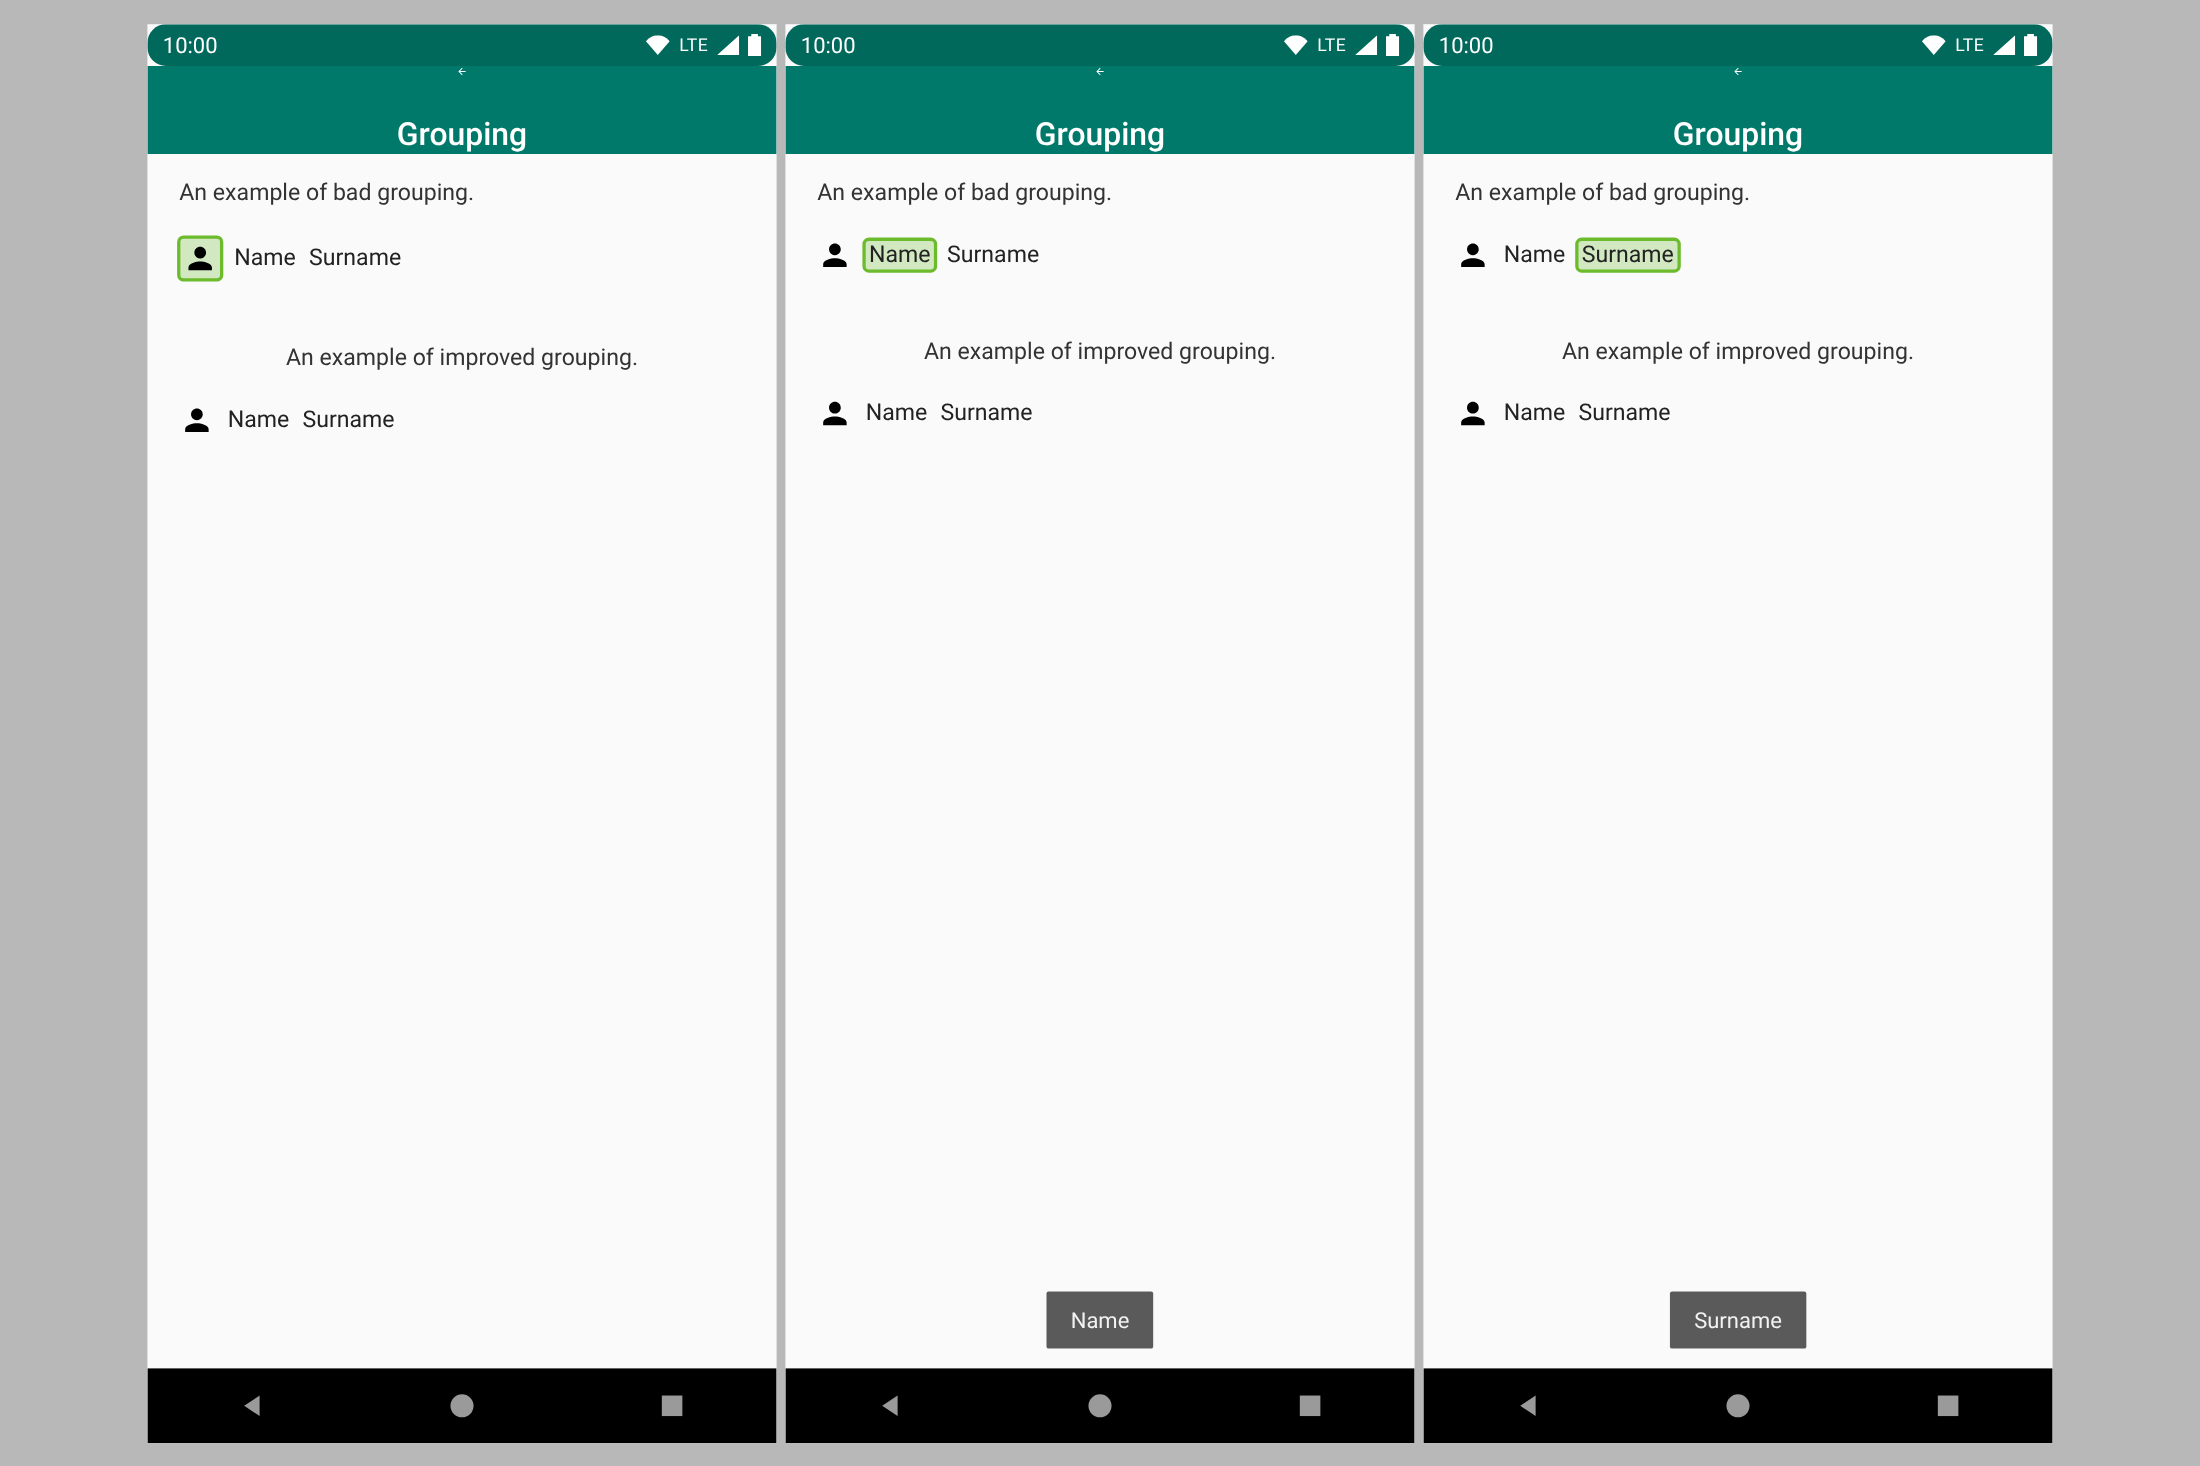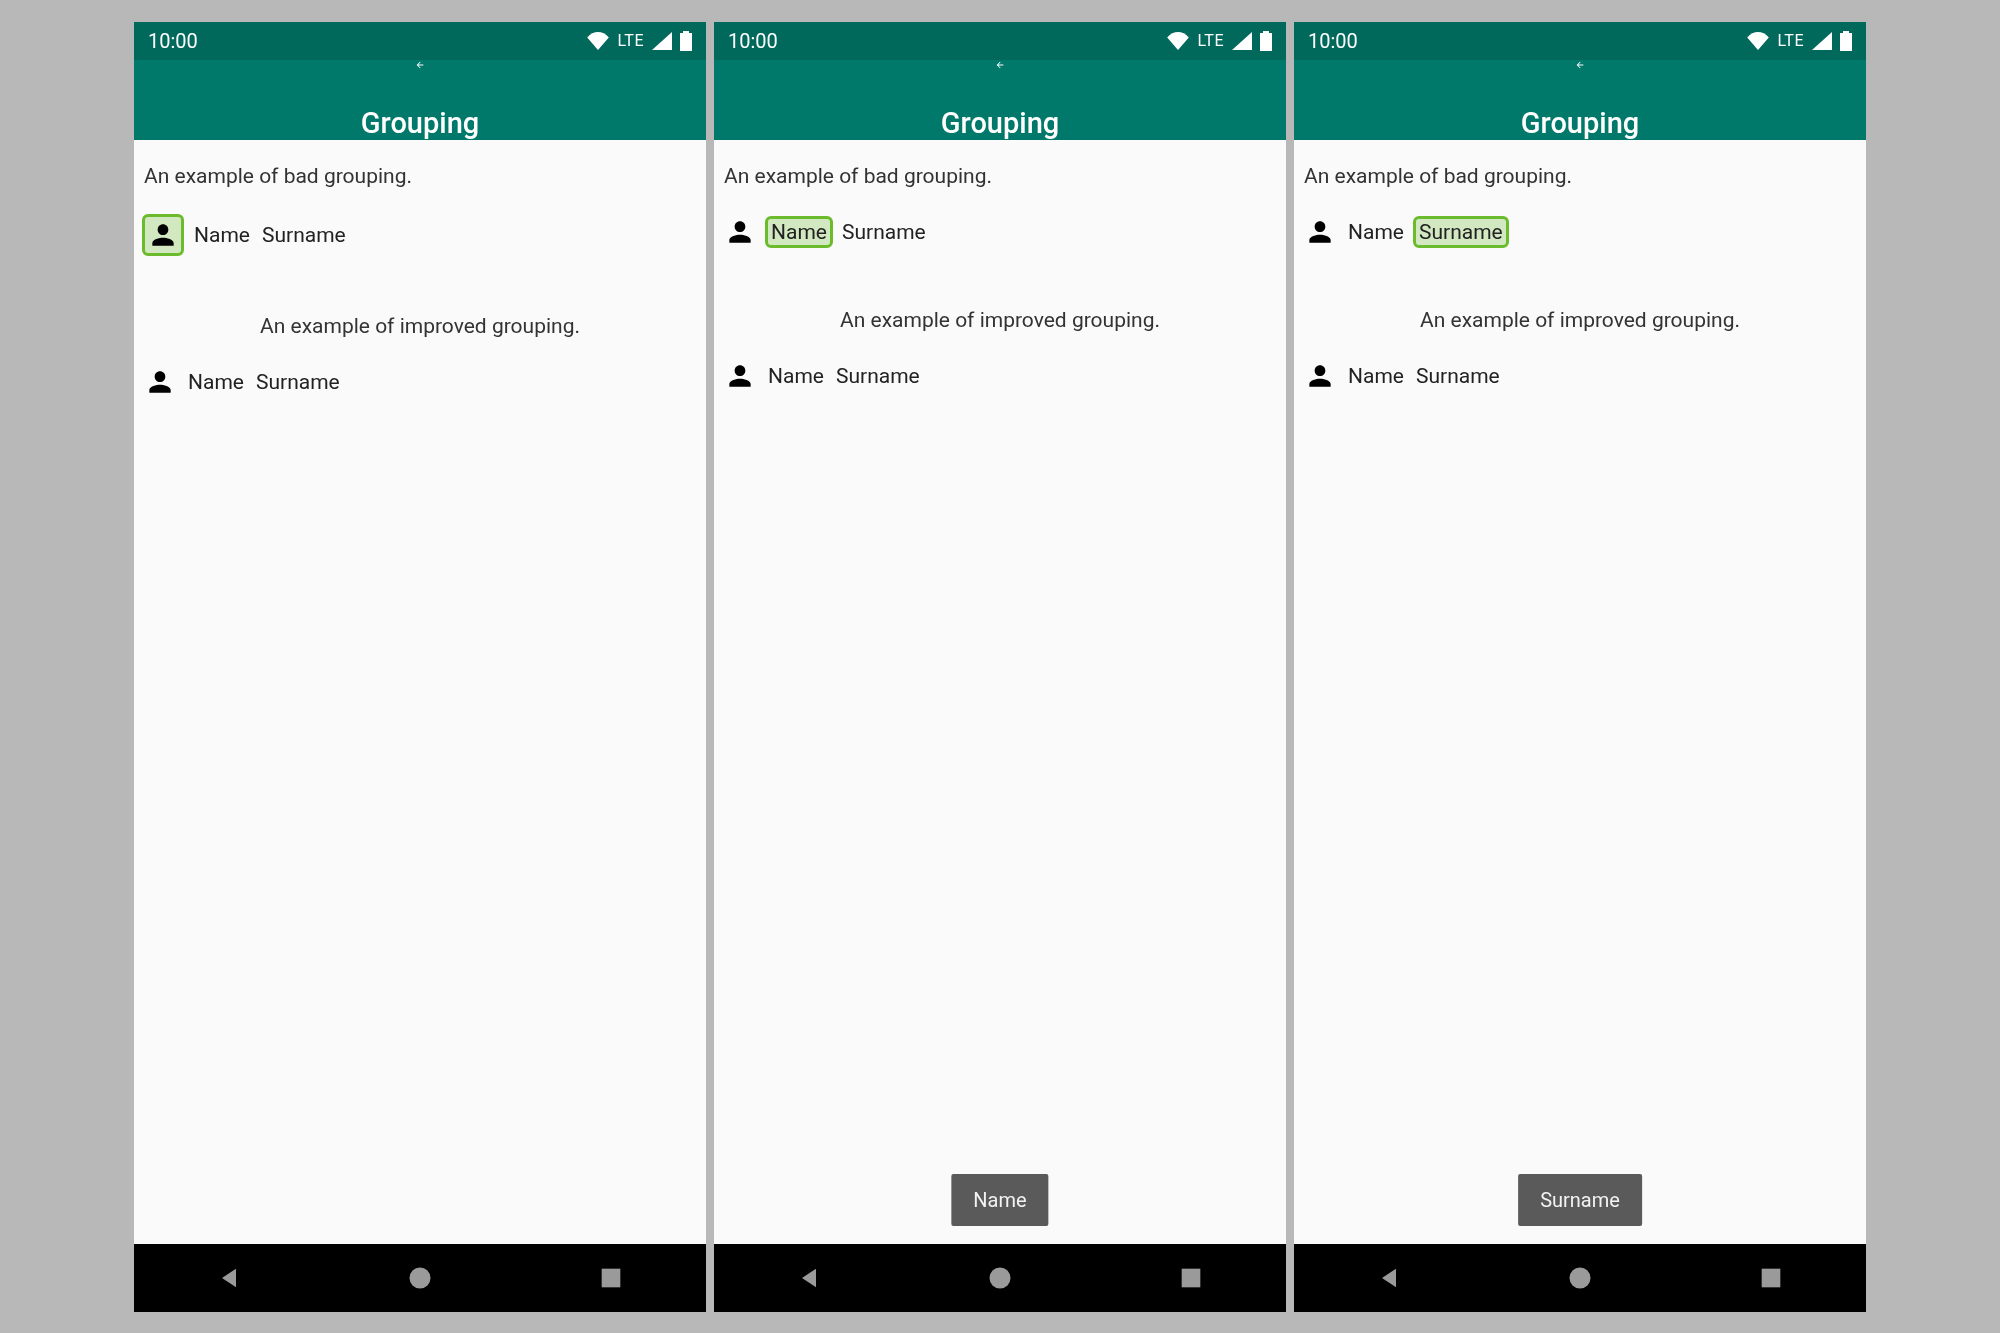--- a/index.html
+++ b/index.html
@@ -26,20 +26,21 @@
   .status-bar {
     height: 38px;
     background: #00695c;
     color: #fff;
     display: flex;
     align-items: center;
     justify-content: space-between;
     padding: 0 14px;
     font-size: 20px;
     font-weight: 400;
+    border-radius: 17px;
   }
   .status-icons {
     display: flex;
     align-items: center;
     gap: 8px;
     font-size: 18px;
   }
   .status-icons svg { fill: #fff; }
   .lte-text { font-size: 16px; letter-spacing: 0.5px; }
   .app-bar {
@@ -52,21 +53,21 @@
     gap: 36px;
     flex-direction: column;
   }
   .app-title {
     font-size: 29px;
     font-weight: 500;
   }
   .back-arrow { width: 28px; height: 28px; cursor: pointer; }
   .content {
     flex: 1;
-    padding: 24px 10px;
+    padding: 24px 29px;
     color: #212121;
     position: relative;
   }
   .section-label {
     font-size: 21px;
     color: #333;
     margin-bottom: 28px;
     margin-top: 0;
   }
   .section-label.second { margin-top: 60px; text-align: center; }

